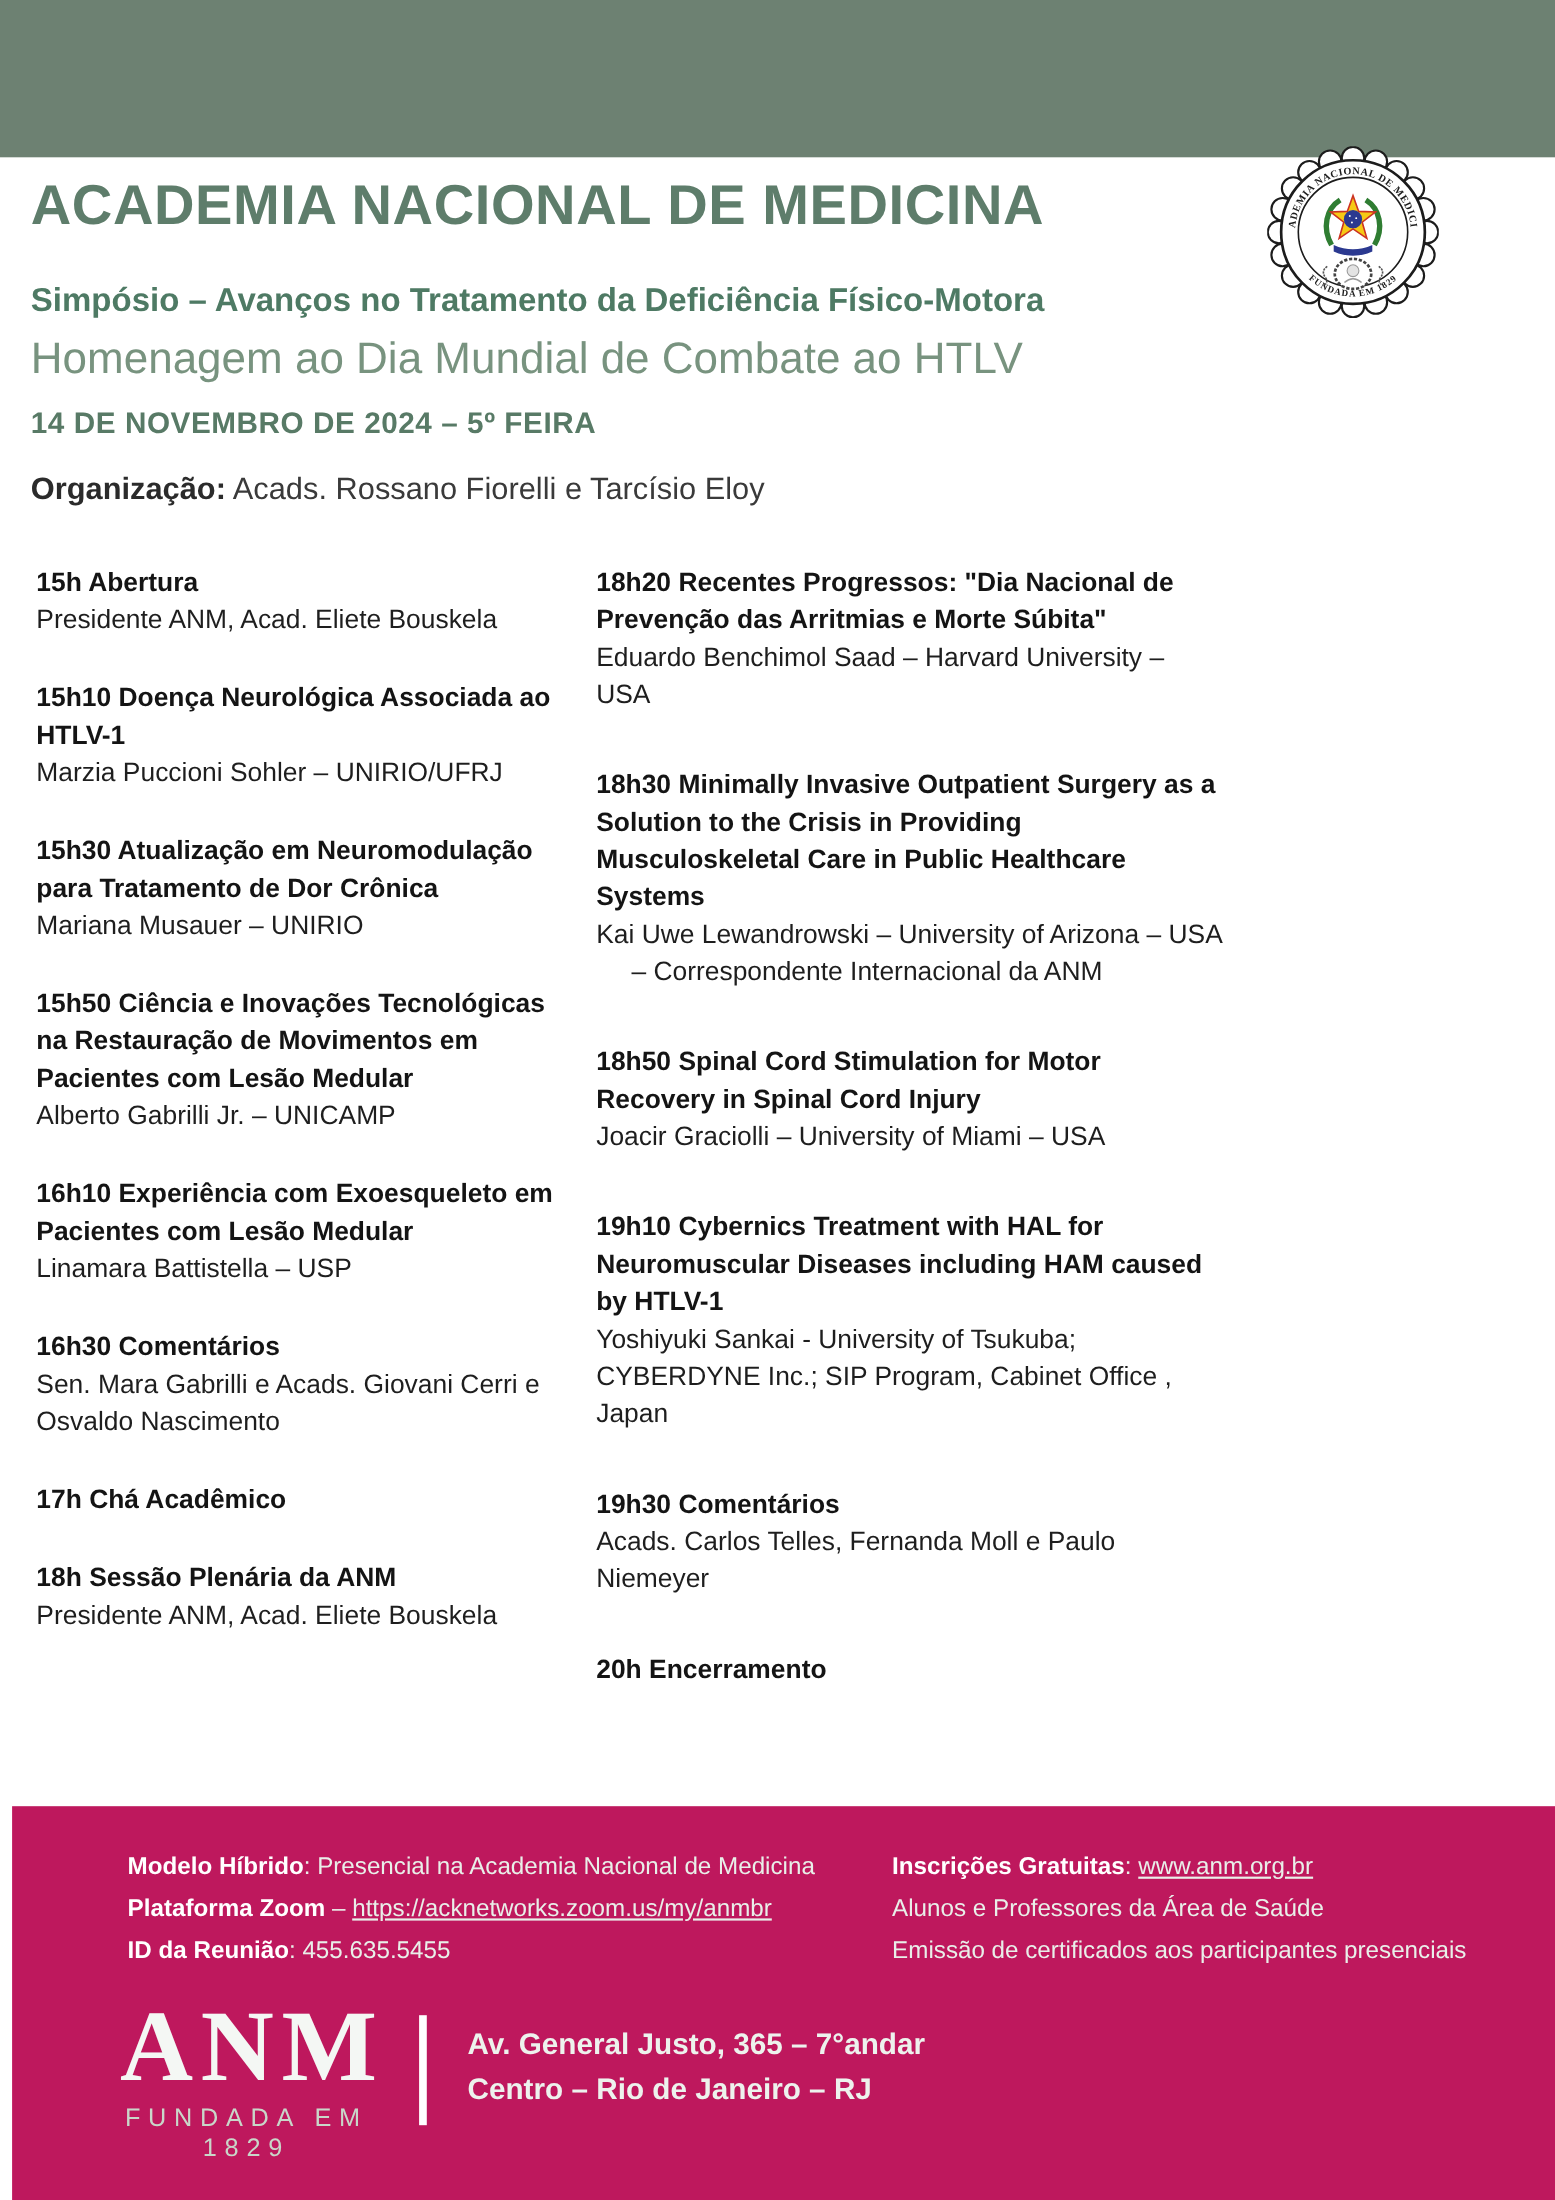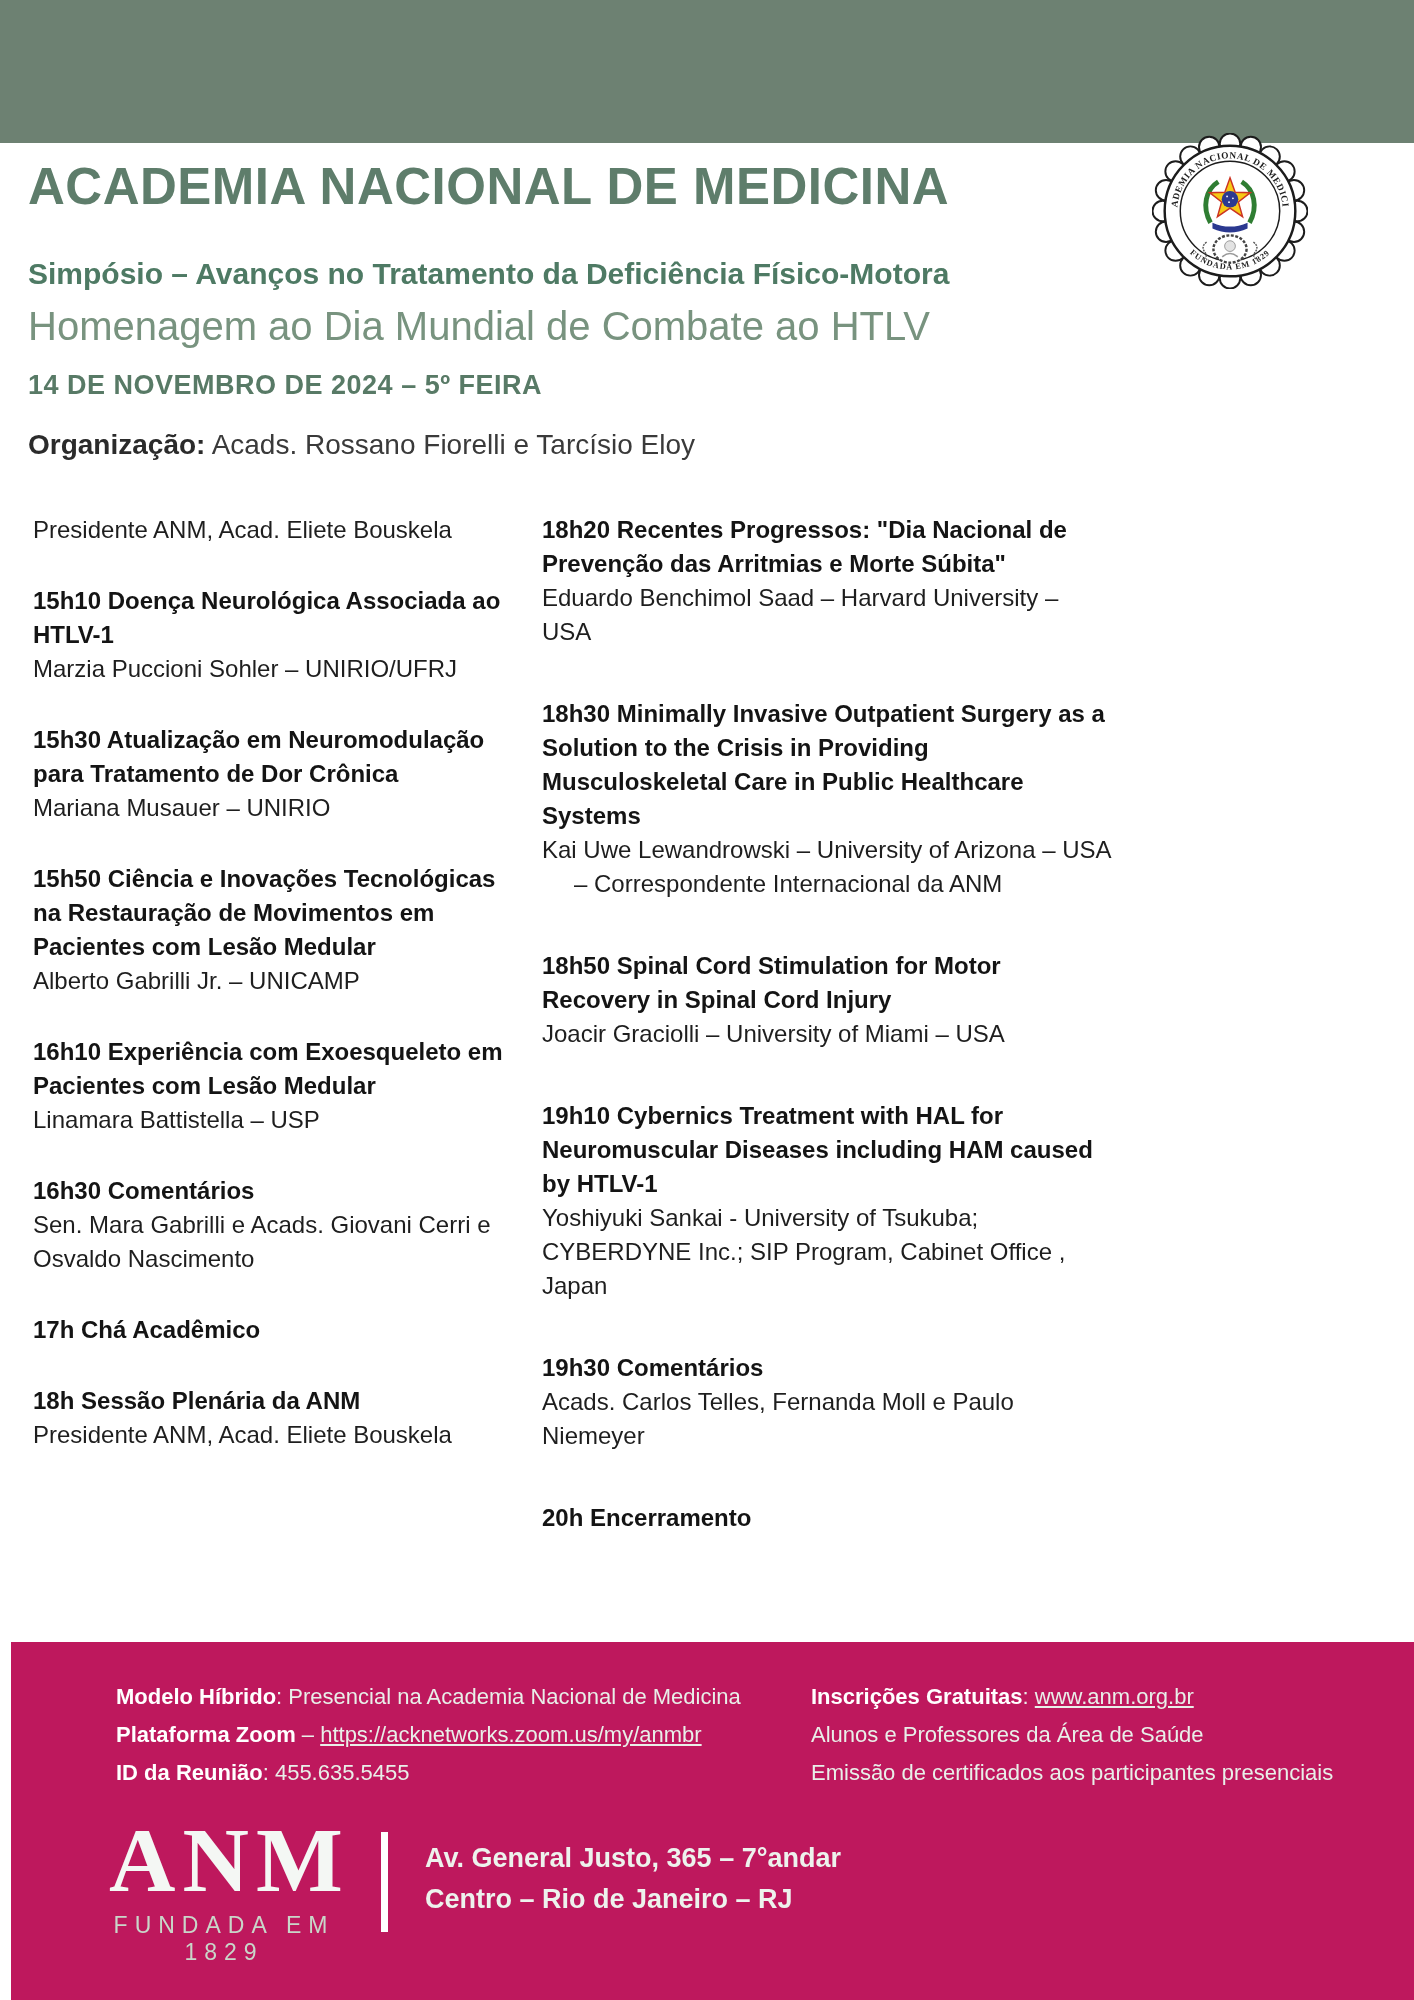--- a/index.html
+++ b/index.html
@@ -107,20 +107,21 @@
       <path d="M 72,127 Q 80,120 88,127" fill="none" stroke="#9a9a9a" stroke-width="1.5"></path>
       <path d="M 56,112 q -6,4 -2,10 q 4,5 -2,8" fill="none" stroke="#555555" stroke-width="1.5" stroke-dasharray="2,1"></path>
       <path d="M 104,112 q 6,4 2,10 q -4,5 2,8" fill="none" stroke="#555555" stroke-width="1.5" stroke-dasharray="2,1"></path>
     </g>
   </svg>
 </div>
 
 <div class="schedule">
   <div class="col col-left">
       <div class="event">
+        <div class="event-title">15h Abertura</div>
         <div class="event-speaker">Presidente ANM, Acad. Eliete Bouskela</div>
       </div>
       <div class="event">
         <div class="event-title">15h10 Doença Neurológica Associada ao HTLV-1</div>
         <div class="event-speaker">Marzia Puccioni Sohler – UNIRIO/UFRJ</div>
       </div>
       <div class="event">
         <div class="event-title">15h30 Atualização em Neuromodulação para Tratamento de Dor Crônica</div>
         <div class="event-speaker">Mariana Musauer – UNIRIO</div>
       </div>

